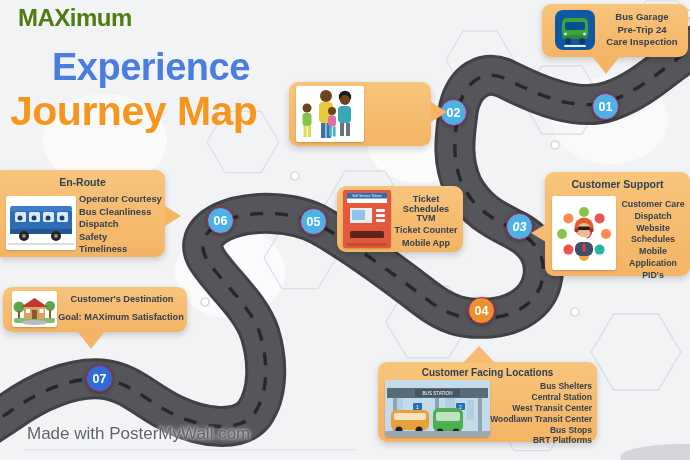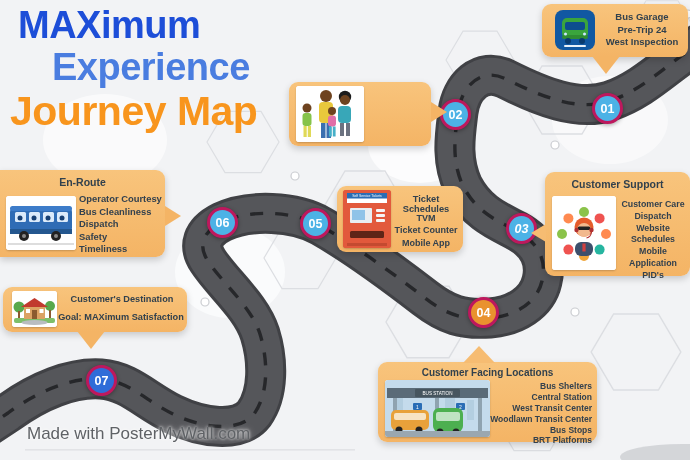--- a/index.html
+++ b/index.html
@@ -6,28 +6,28 @@
   .canvas{
     position:relative; width:690px; height:460px; overflow:hidden;
     background:#f2f3f5;
     font-family:"Liberation Sans", sans-serif;
   }
   svg{display:block;}
   .layer{position:absolute;left:0;top:0;width:690px;height:460px;}
 
   
   .title-line{position:absolute; font-weight:bold; letter-spacing:-0.5px; white-space:nowrap;}
-  .t1{left:18px; top:4px;  font-size:38px; color:#1d4ed8;}
+  .t1{left:18px; top:4px;  font-size:24px; color:#4d7c0f;}
   .t2{left:52px; top:46px; font-size:38px; color:#4a7de0;}
   .t3{left:10px; top:88px; font-size:41px; color:#f8951d;}
 
   
   .stop{
     position:absolute; width:25px; height:25px; border-radius:50%;
-    border:3px solid #be185d; box-shadow:0 1px 4px rgba(0,0,0,.35);
+    border:1px solid #be185d; box-shadow:0 1px 4px rgba(0,0,0,.35);
     color:#fff; font-size:12.5px; font-weight:bold;
     display:flex; align-items:center; justify-content:center;
     z-index:4;
   }
 
   
   .callout{
     position:absolute; background:linear-gradient(180deg,#f8c47c 0%,#f4b465 100%);
     border-radius:9px; box-shadow:0 3px 7px rgba(0,0,0,.18);
     color:#32414d; z-index:6;
@@ -166,21 +166,21 @@
       <rect x="7" y="25" width="26" height="4" rx="2" fill="#2f8c33"></rect>
       <circle cx="10.5" cy="24" r="1.5" fill="#cfe8ff"></circle>
         <circle cx="29.5" cy="24" r="1.5" fill="#cfe8ff"></circle>
       <circle cx="13" cy="31" r="3" fill="#083a6e"></circle>
         <circle cx="27" cy="31" r="3" fill="#083a6e"></circle>
       <rect x="9" y="35" width="22" height="2" rx="1" fill="#e8f1fa"></rect>
     </svg>
     <div class="txt">
       <span class="line">Bus Garage</span>
       <span class="line">Pre-Trip 24</span>
-      <span class="line">West Inspection</span>
+      <span class="line">Care Inspection</span>
     </div>
   </div>
 
   <div class="callout co-choose">
     <div class="ptr ptr-right" style="left:142px; top:20px;"></div>
     <div class="card" style="left:7px; top:4px; width:68px; height:56px;">
       <svg width="68" height="56" viewBox="0 0 68 56">
         <rect width="68" height="56" fill="#ffffff"></rect>
         <circle cx="30" cy="10" r="6" fill="#6e431f"></circle>
         <rect x="23" y="16" width="14" height="21" rx="4" fill="#e8c83c"></rect>

